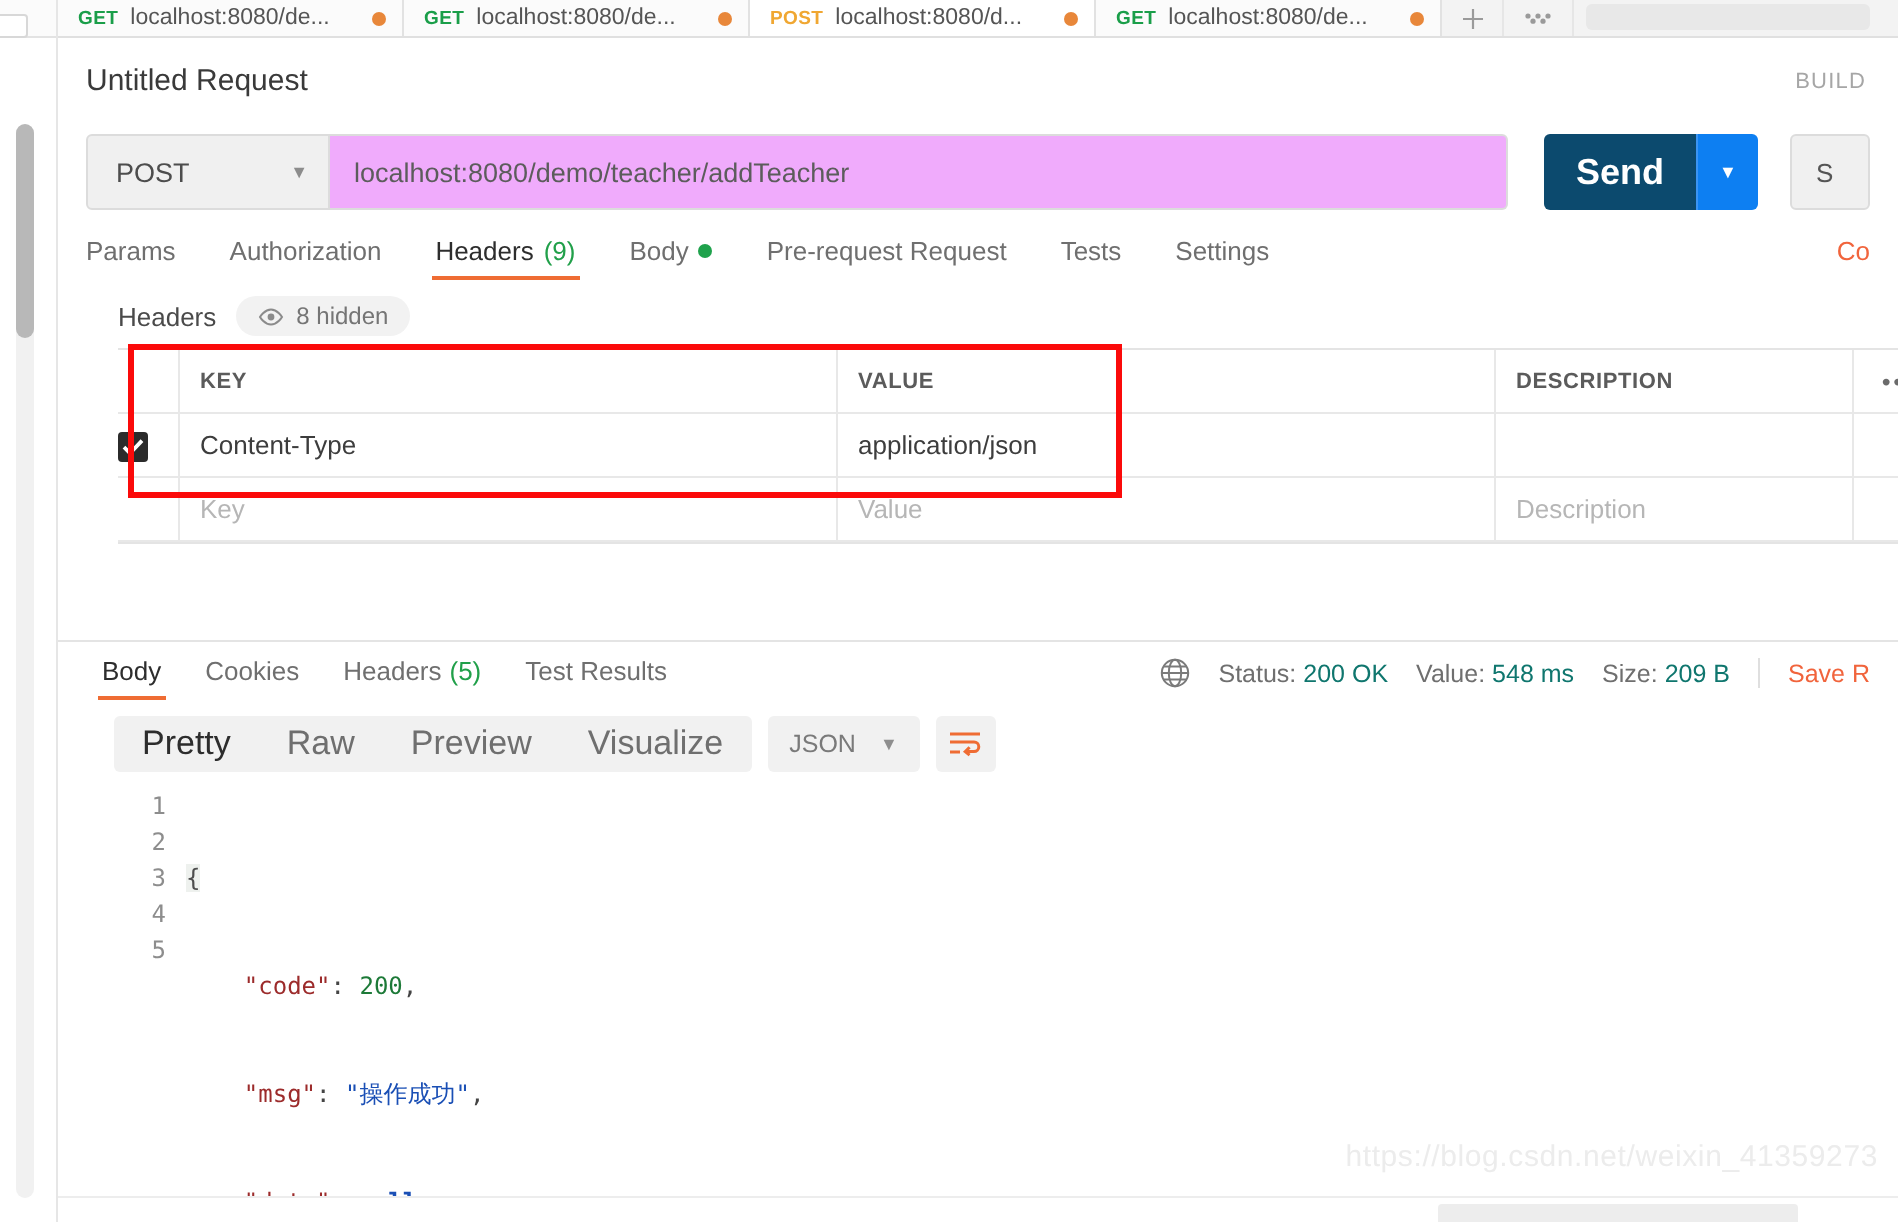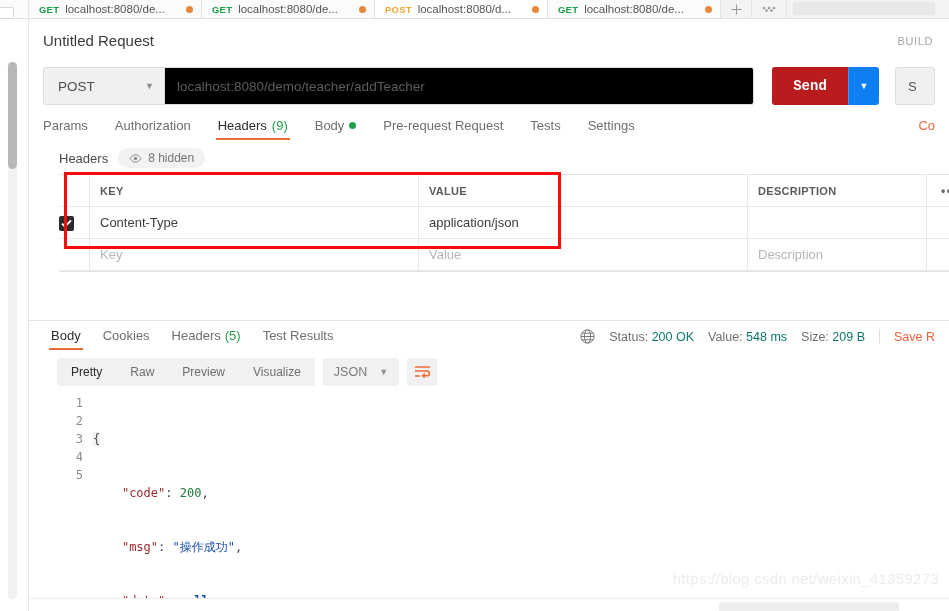--- a/index.html
+++ b/index.html
@@ -182,47 +182,46 @@
   }
   .method-caret {
     margin-left: auto;
     color: #8c8c8c;
     font-size: 9px;
   }
   .url-box {
     flex: 1 1 auto;
     height: 38px;
     box-sizing: border-box;
-    background: #000000;
+    background: #f0abfc;
     border: 1px solid #dcdcdc;
     border-left: none;
     border-radius: 0 3px 3px 0;
     display: flex;
     align-items: center;
     padding: 0 12px;
     font-size: 13.5px;
     color: #5c5c5c;
     margin-left: -8px;
   }
   .send-wrap {
     display: flex;
     height: 38px;
     margin-left: 10px;
   }
   .send-btn {
-    background: #b91c1c;
+    background: #0c4a6e;
     color: #fff;
     font-weight: bold;
-    font-size: 14px;
+    font-size: 18px;
     display: flex;
     align-items: center;
     justify-content: center;
     width: 76px;
     border-radius: 3px 0 0 3px;
-    font-family: Liberation Mono, monospace;
   }
   .send-caret {
     background: #0d7ff2;
     color: #fff;
     width: 30px;
     display: flex;
     align-items: center;
     justify-content: center;
     border-left: 1px solid #3b95f4;
     border-radius: 0 3px 3px 0;
@@ -443,21 +442,21 @@
   }
   .seg {
     display: flex;
     background: #f1f1f1;
     border-radius: 3px;
     height: 28px;
     align-items: center;
   }
   .seg-item {
     padding: 0 14px;
-    font-size: 12px;
+    font-size: 17px;
     color: #6f6f6f;
     line-height: 28px;
     text-align: center;
   }
   .seg-item.active { color: #2d2d2d; }
   .fmt-select {
     display: flex;
     align-items: center;
     gap: 12px;
     background: #f1f1f1;

